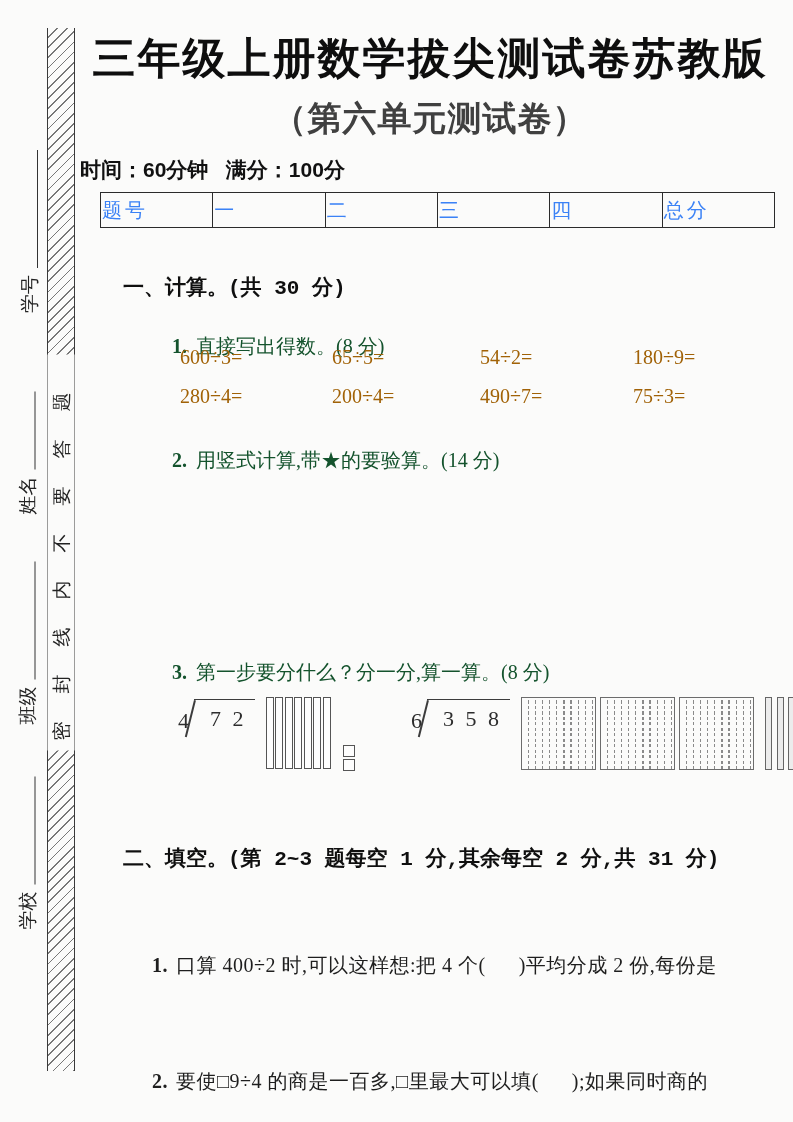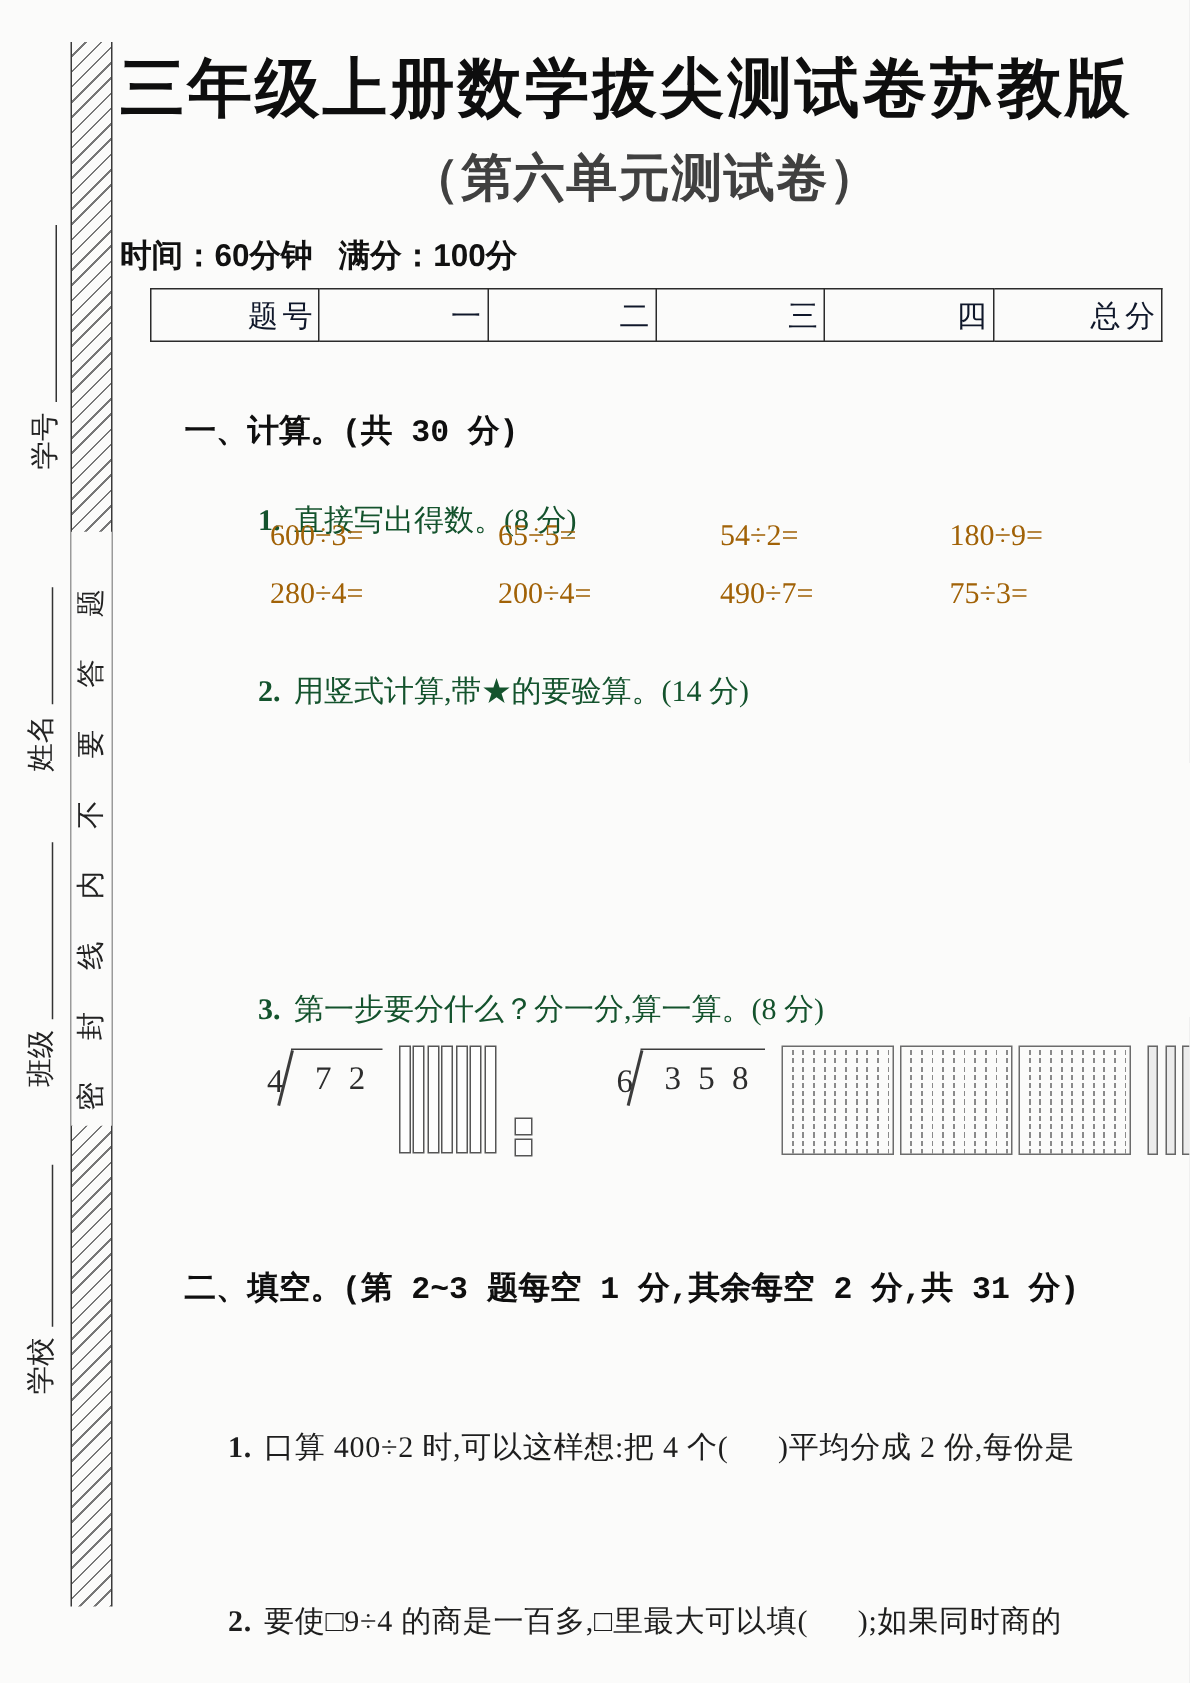--- a/index.html
+++ b/index.html
@@ -20,39 +20,39 @@
     font-size:19px;letter-spacing:28px;text-align:center;line-height:27px;
     color:#222;white-space:nowrap;
   }
   .side-field{
     position:absolute;height:24px;display:flex;align-items:center;gap:7px;
     transform:rotate(-90deg);font-size:19px;color:#222;white-space:nowrap;
   }
   .sf-line{display:inline-block;border-bottom:1.6px solid #333;height:15px;}
   
   .title{
-    position:absolute;left:80px;top:30px;width:700px;
+    position:absolute;left:80px;top:30px;width:700px;text-align:center;
     font-family:"Liberation Sans",sans-serif;font-weight:bold;
     font-size:43px;letter-spacing:2px;color:#0e0e0e;
   }
   .subtitle{
     position:absolute;left:80px;top:96px;width:700px;text-align:center;
     font-family:"Liberation Sans",sans-serif;font-weight:bold;
     font-size:34px;letter-spacing:1px;color:#404040;
   }
   .meta{
     position:absolute;left:80px;top:156px;width:692px;text-align:left;
     font-family:"Liberation Sans",sans-serif;font-weight:bold;
     font-size:21px;color:#111;white-space:pre-wrap;
   }
   
   .score-table{position:absolute;left:100px;top:192px;width:675px;border-collapse:collapse;table-layout:fixed;}
   .score-table td{
-    border:1.7px solid #2b2b2b;height:32px;text-align:right;
-    font-size:20px;letter-spacing:3px;color:#0f172a;
+    border:1.7px solid #2b2b2b;height:32px;text-align:left;
+    font-size:20px;letter-spacing:3px;color:#3b82f6;
   }
   
   .sec-head{
     position:absolute;font-family:Liberation Mono, monospace;font-weight:bold;
     font-size:21px;color:#0f0f0f;white-space:pre-wrap;
   }
   .q-head{position:absolute;font-size:20px;color:#14532d;white-space:pre-wrap;}
   .q-head b{margin-right:9px;}
   .eq-grid{
     position:absolute;display:grid;row-gap:16px;

